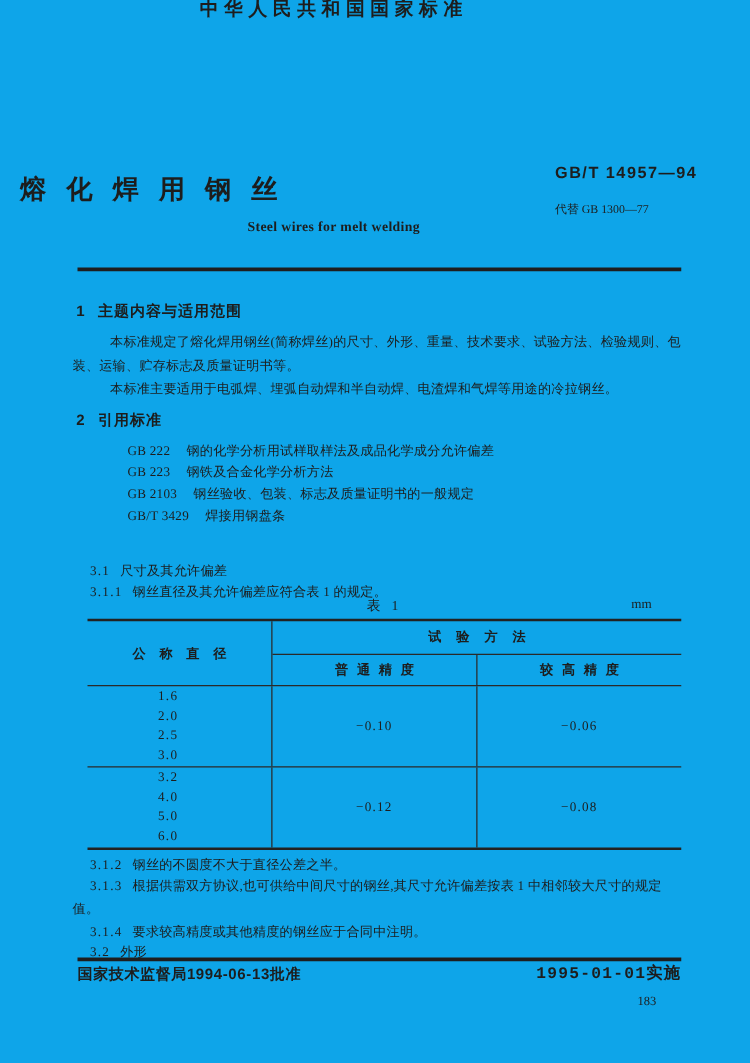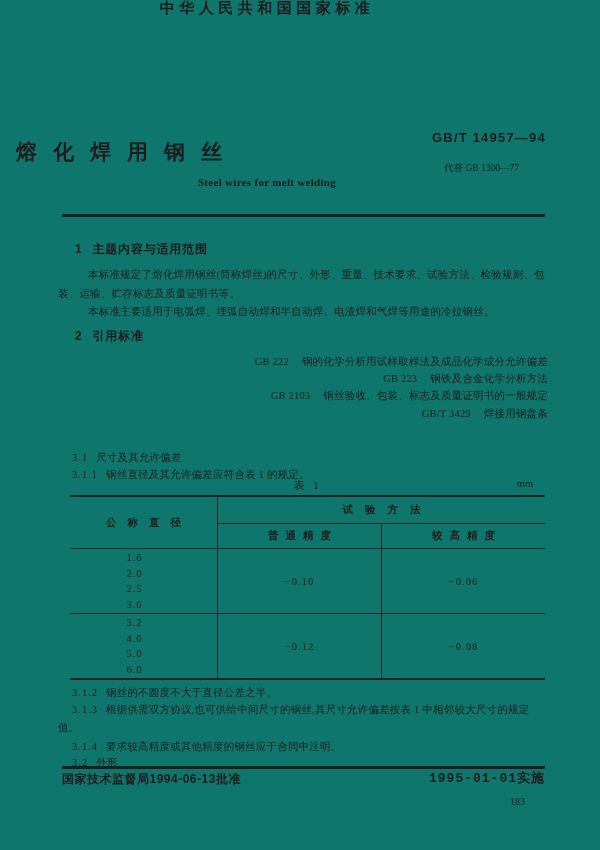--- a/index.html
+++ b/index.html
@@ -3,31 +3,31 @@
 <meta charset="utf-8">
 <style>
   html,body{margin:0;padding:0;}
   body{
     width:600px;height:850px;
     background:#ffffff;
     font-family:"Liberation Serif", serif;
     color:#1d1d1d;
     -webkit-font-smoothing:antialiased;
   }
-  .page{position:relative;width:600px;height:850px;background:#0f766e;overflow:hidden;}
+  .page{position:relative;width:600px;height:850px;background:#0ea5e9;overflow:hidden;}
   .abs{position:absolute;}
 
   
   .nat-std{
     left:0;top:101;width:534px;text-align:center;
     font-family:"Liberation Sans", sans-serif;font-weight:bold;
     font-size:15px;letter-spacing:4.5px;line-height:15px;
   }
   .std-no{
-    left:432px;top:131px;
+    left:444px;top:131px;
     font-family:"Liberation Sans", sans-serif;font-weight:bold;
     font-size:13px;letter-spacing:1.2px;line-height:13px;white-space:nowrap;
   }
   .title-cn{
     left:0;top:141px;width:534px;text-align:left;
     font-family:"Liberation Sans", sans-serif;font-weight:bold;
     font-size:21px;letter-spacing:16px;text-indent:16px;line-height:21px;
   }
   .replaces{
     left:444px;top:163px;font-size:9.5px;line-height:10px;white-space:nowrap;
@@ -35,35 +35,35 @@
   .title-en{
     left:0;top:176px;width:534px;text-align:center;
     font-weight:bold;font-size:11px;line-height:12px;letter-spacing:0.3px;
   }
   .rule-top{left:62px;top:214px;width:483px;height:3px;background:#1e1e1e;}
   .rule-bottom{left:62px;top:766px;width:483px;height:2.5px;background:#1e1e1e;}
 
   
   .body-block{left:58px;width:490px;font-size:10.5px;line-height:18.5px;letter-spacing:0.2px;}
   .sec-h{
-    left:58px;width:490px;
+    left:44px;width:490px;
     font-family:"Liberation Sans", sans-serif;font-weight:bold;
     font-size:12px;line-height:13px;text-indent:17px;letter-spacing:0.8px;white-space:nowrap;
   }
   .sec-h .num{margin-right:10px;}
   .para{text-indent:30px;}
-  .ref-row{padding-left:44px;line-height:17.2px;white-space:nowrap;text-align:right;}
+  .ref-row{padding-left:44px;line-height:17.2px;white-space:nowrap;}
   .ref-row .code{margin-right:13px;}
   .clause{text-indent:14px;line-height:18px;}
   .clause .num{margin-right:8px;letter-spacing:1px;}
   .clause-nowrap{white-space:nowrap;}
 
   
   .tbl-caption{left:70px;top:479px;width:475px;text-align:center;font-size:11px;line-height:12px;letter-spacing:3px;}
-  .tbl-unit{left:505px;top:478px;width:40px;text-align:center;font-size:10.5px;line-height:11px;}
+  .tbl-unit{left:505px;top:478px;width:40px;text-align:left;font-size:10.5px;line-height:11px;}
   .tbl{
     left:70px;top:495px;width:475px;
     border-top:2.5px solid #222;border-bottom:2px solid #222;
     font-size:10.5px;color:#1d1d1d;
   }
   .tbl-head{display:flex;border-bottom:1.5px solid #2a2a2a;}
   .th-diam{
     width:148px;box-sizing:border-box;border-right:1.3px solid #2a2a2a;
     display:flex;align-items:center;justify-content:center;
     font-weight:bold;letter-spacing:11px;text-indent:11px;

